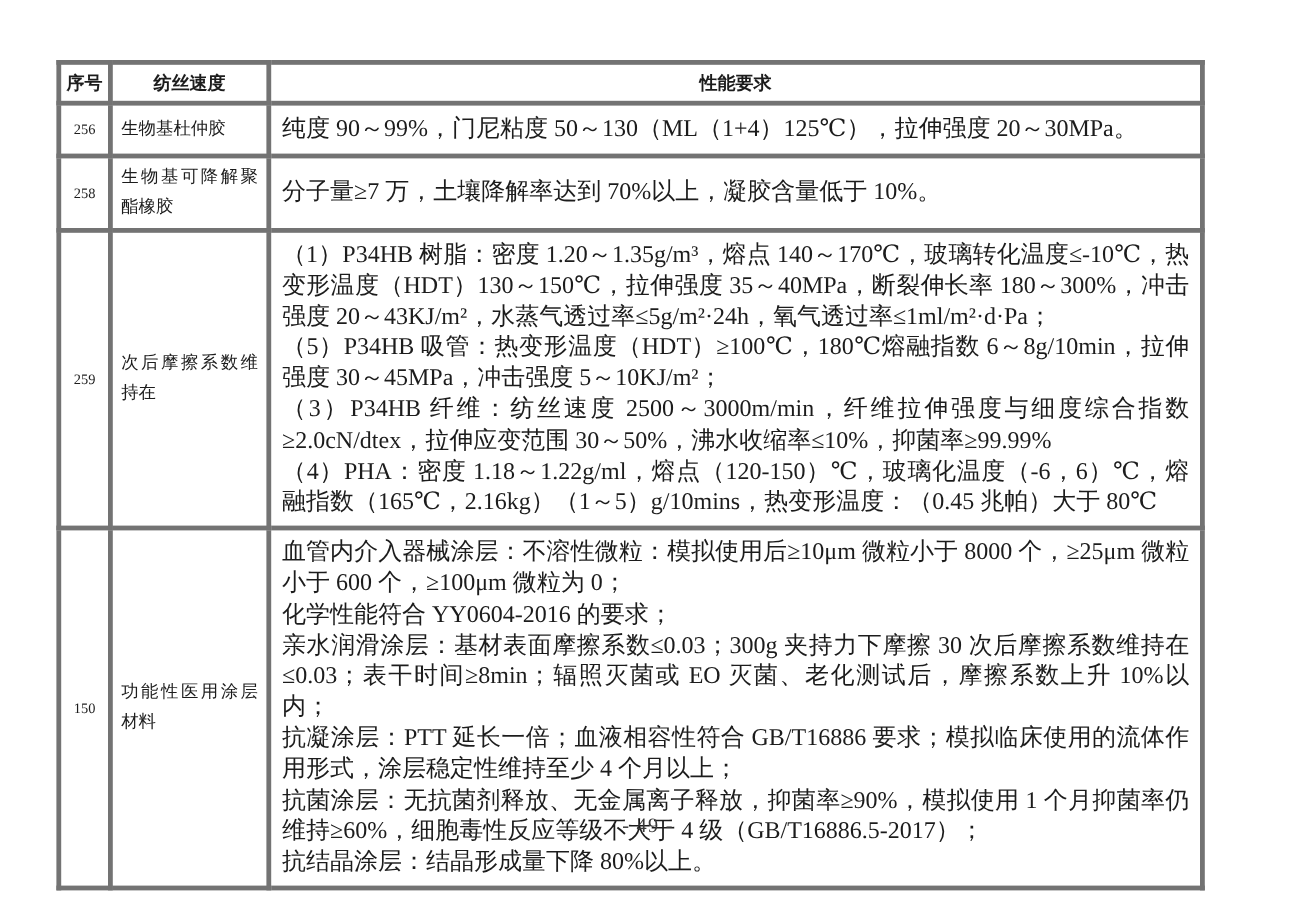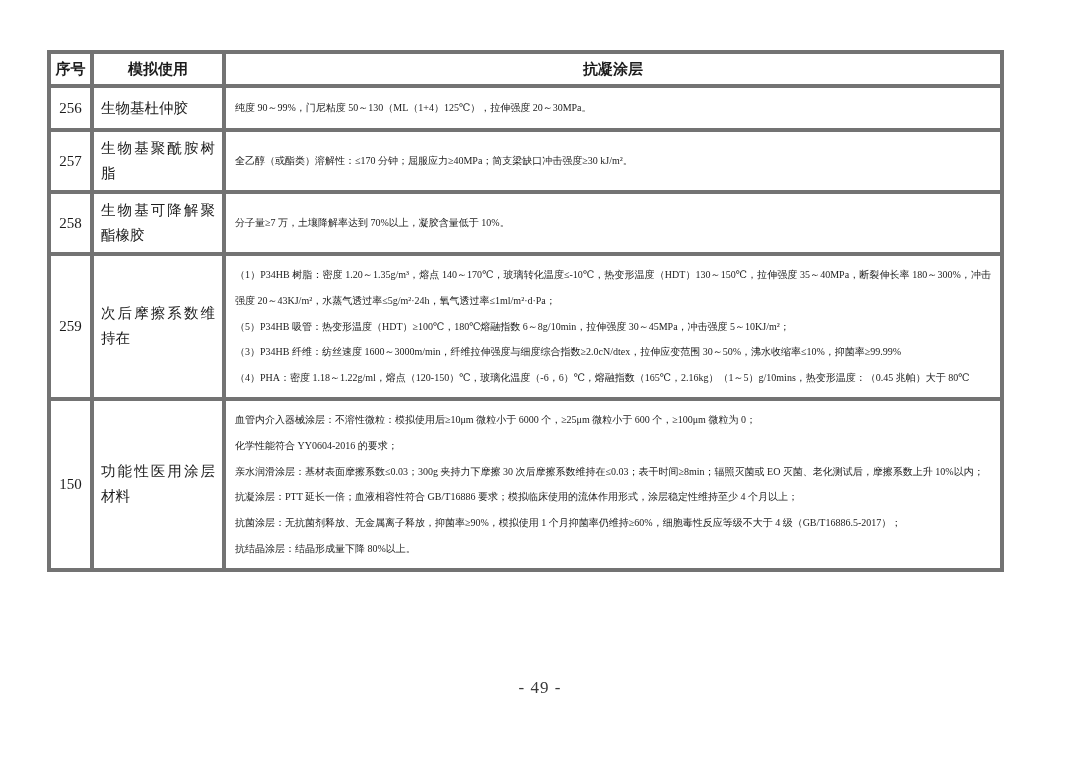--- a/index.html
+++ b/index.html
@@ -34,31 +34,31 @@
     font-size: 15px;
     font-weight: bold;
     text-align: center;
     padding: 2px 4px;
   }
   .doc-table tbody tr:nth-child(1) { height: 44px; }
   .doc-table tbody tr:nth-child(2) { height: 44px; }
   .doc-table tbody tr:nth-child(3) { height: 56px; }
   td.cell-no {
     text-align: center;
-    font-size: 15px;
+    font-size: 12px;
     padding: 2px;
   }
   td.cell-name {
     font-size: 14.5px;
     line-height: 25px;
     padding: 4px 7px;
     text-align: justify;
   }
   td.cell-req {
-    font-size: 10px;
+    font-size: 20px;
     line-height: 25.8px;
     padding: 6px 9px;
     text-align: justify;
   }
   td.cell-req .req-line {
     text-align: justify;
   }
   .page-footer {
     position: absolute;
     top: 678px;
@@ -76,61 +76,54 @@
 <div class="page">
   <table class="doc-table">
     <colgroup>
       <col style="width:43px">
       <col style="width:132px">
       <col style="width:778px">
     </colgroup>
     <thead>
       <tr>
         <th>序号</th>
-        <th>模拟使用</th>
-        <th>抗凝涂层</th>
+        <th>纺丝速度</th>
+        <th>性能要求</th>
       </tr>
     </thead>
     <tbody id="table-body">
         <tr>
           <td class="cell-no">256</td>
           <td class="cell-name">生物基杜仲胶</td>
           <td class="cell-req">
             <div class="req-line">纯度 90～99%，门尼粘度 50～130（ML（1+4）125℃），拉伸强度 20～30MPa。</div>
-          </td>
-        </tr>
-        <tr>
-          <td class="cell-no">257</td>
-          <td class="cell-name">生物基聚酰胺树脂</td>
-          <td class="cell-req">
-            <div class="req-line">全乙醇（或酯类）溶解性：≤170 分钟；屈服应力≥40MPa；简支梁缺口冲击强度≥30 kJ/m²。</div>
           </td>
         </tr>
         <tr>
           <td class="cell-no">258</td>
           <td class="cell-name">生物基可降解聚酯橡胶</td>
           <td class="cell-req">
             <div class="req-line">分子量≥7 万，土壤降解率达到 70%以上，凝胶含量低于 10%。</div>
           </td>
         </tr>
         <tr>
           <td class="cell-no">259</td>
           <td class="cell-name">次后摩擦系数维持在</td>
           <td class="cell-req">
             <div class="req-line">（1）P34HB 树脂：密度 1.20～1.35g/m³，熔点 140～170℃，玻璃转化温度≤-10℃，热变形温度（HDT）130～150℃，拉伸强度 35～40MPa，断裂伸长率 180～300%，冲击强度 20～43KJ/m²，水蒸气透过率≤5g/m²·24h，氧气透过率≤1ml/m²·d·Pa；</div>
             <div class="req-line">（5）P34HB 吸管：热变形温度（HDT）≥100℃，180℃熔融指数 6～8g/10min，拉伸强度 30～45MPa，冲击强度 5～10KJ/m²；</div>
-            <div class="req-line">（3）P34HB 纤维：纺丝速度 1600～3000m/min，纤维拉伸强度与细度综合指数≥2.0cN/dtex，拉伸应变范围 30～50%，沸水收缩率≤10%，抑菌率≥99.99%</div>
+            <div class="req-line">（3）P34HB 纤维：纺丝速度 2500～3000m/min，纤维拉伸强度与细度综合指数≥2.0cN/dtex，拉伸应变范围 30～50%，沸水收缩率≤10%，抑菌率≥99.99%</div>
             <div class="req-line">（4）PHA：密度 1.18～1.22g/ml，熔点（120-150）℃，玻璃化温度（-6，6）℃，熔融指数（165℃，2.16kg）（1～5）g/10mins，热变形温度：（0.45 兆帕）大于 80℃</div>
           </td>
         </tr>
         <tr>
           <td class="cell-no">150</td>
           <td class="cell-name">功能性医用涂层材料</td>
           <td class="cell-req">
-            <div class="req-line">血管内介入器械涂层：不溶性微粒：模拟使用后≥10μm 微粒小于 6000 个，≥25μm 微粒小于 600 个，≥100μm 微粒为 0；</div>
+            <div class="req-line">血管内介入器械涂层：不溶性微粒：模拟使用后≥10μm 微粒小于 8000 个，≥25μm 微粒小于 600 个，≥100μm 微粒为 0；</div>
             <div class="req-line">化学性能符合 YY0604-2016 的要求；</div>
             <div class="req-line">亲水润滑涂层：基材表面摩擦系数≤0.03；300g 夹持力下摩擦 30 次后摩擦系数维持在≤0.03；表干时间≥8min；辐照灭菌或 EO 灭菌、老化测试后，摩擦系数上升 10%以内；</div>
             <div class="req-line">抗凝涂层：PTT 延长一倍；血液相容性符合 GB/T16886 要求；模拟临床使用的流体作用形式，涂层稳定性维持至少 4 个月以上；</div>
             <div class="req-line">抗菌涂层：无抗菌剂释放、无金属离子释放，抑菌率≥90%，模拟使用 1 个月抑菌率仍维持≥60%，细胞毒性反应等级不大于 4 级（GB/T16886.5-2017）；</div>
             <div class="req-line">抗结晶涂层：结晶形成量下降 80%以上。</div>
           </td>
         </tr>
       </tbody>
   </table>
 

